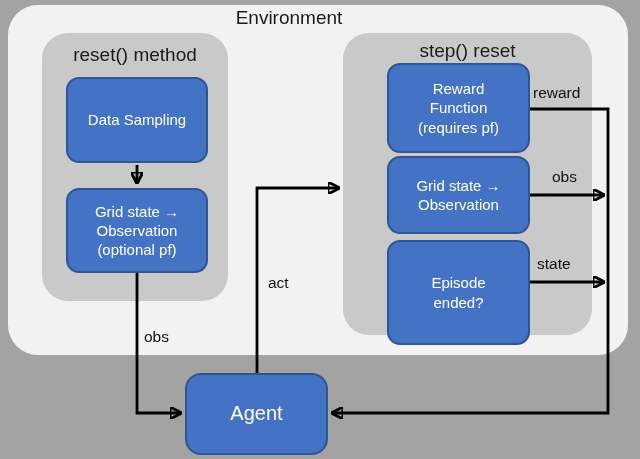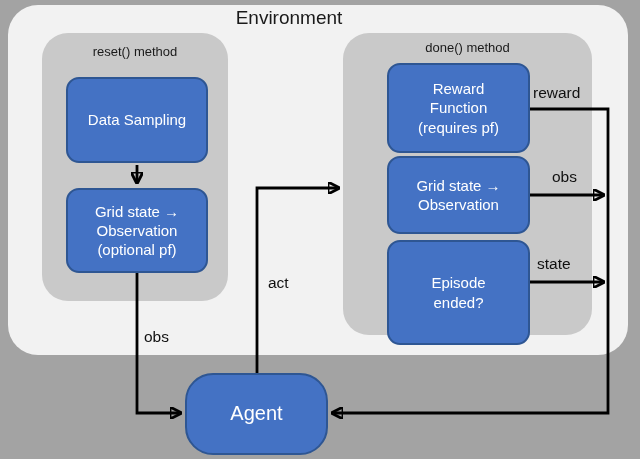--- a/index.html
+++ b/index.html
@@ -27,21 +27,21 @@
   }
   .group-box {
     background: #C9C9C9;
     border-radius: 26px;
     z-index: 2;
   }
   .group-reset { left: 42px; top: 33px; width: 186px; height: 268px; }
   .group-step  { left: 343px; top: 33px; width: 249px; height: 302px; }
   .group-label {
     text-align: center;
-    font-size: 13px;
+    font-size: 19px;
     color: #1a1a1a;
     z-index: 4;
   }
   .label-reset { left: 42px; top: 44px; width: 186px; }
   .label-step  { left: 343px; top: 40px; width: 249px; }
   .blue-box {
     background: #4472C4;
     border: 2px solid #2E5693;
     border-radius: 13px;
     box-sizing: border-box;
@@ -57,21 +57,21 @@
     text-align: center;
     white-space: pre-line;
   }
   .box-data-sampling { left: 66px; top: 77px;  width: 142px; height: 86px; }
   .box-grid-reset    { left: 66px; top: 188px; width: 142px; height: 85px; }
   .box-reward        { left: 387px; top: 63px;  width: 143px; height: 90px; }
   .box-grid-step     { left: 387px; top: 156px; width: 143px; height: 78px; }
   .box-episode       { left: 387px; top: 240px; width: 143px; height: 105px; }
   .box-agent {
     left: 185px; top: 373px; width: 143px; height: 82px;
-    border-radius: 28px;
+    border-radius: 16px;
     z-index: 3;
   }
   .box-agent .box-label { font-size: 20px; }
   .edge-label {
     font-size: 15.5px;
     color: #111111;
     z-index: 6;
     white-space: nowrap;
   }
   .lbl-reward   { left: 533px; top: 84px; }
@@ -108,21 +108,21 @@
     <span class="box-label">Data Sampling</span>
   </div>
 
   <div class="abs blue-box box-grid-reset">
     <span class="box-label">Grid state →
 Observation
 (optional pf)</span>
   </div>
 
   <div class="abs group-box group-step"></div>
-  <div class="abs group-label label-step">done() method</div>
+  <div class="abs group-label label-step">step() reset</div>
 
   <div class="abs blue-box box-reward">
     <span class="box-label">Reward
 Function
 (requires pf)</span>
   </div>
 
   <div class="abs blue-box box-grid-step">
     <span class="box-label">Grid state →
 Observation</span>

